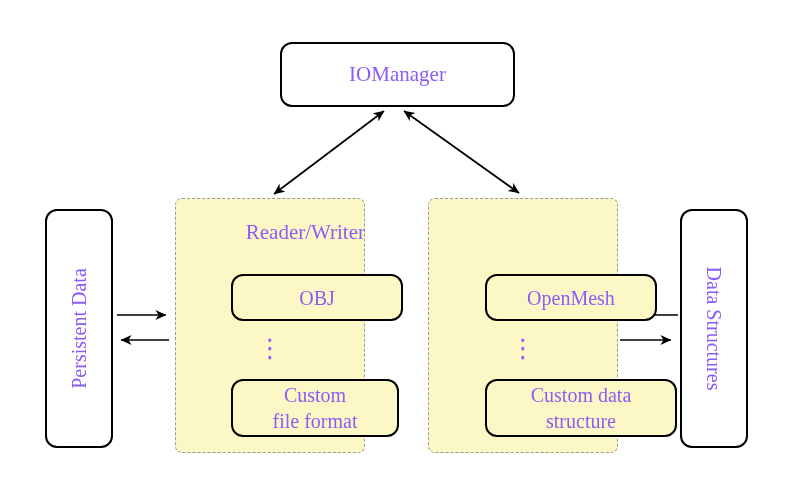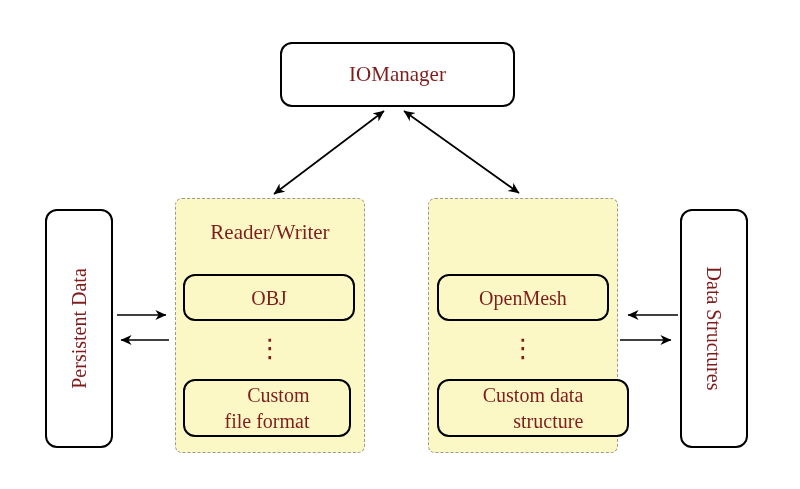--- a/index.html
+++ b/index.html
@@ -6,21 +6,21 @@
     margin: 0;
     padding: 0;
     background: #ffffff;
   }
   .canvas {
     position: relative;
     width: 800px;
     height: 489px;
     background: var(--background, #ffffff);
     font-family: "Liberation Serif", serif;
-    color: #7f1d1d;
+    color: #8b5cf6;
     overflow: hidden;
   }
   .abs { position: absolute; box-sizing: border-box; }
 
   
   .node-box {
     border: 2.5px solid #000000;
     border-radius: 12px;
     background: #ffffff;
     display: flex;
@@ -30,37 +30,38 @@
   }
 
   
   .panel {
     background: var(--panel-fill, #FBF8C5);
     border: 1.5px dashed var(--panel-border, #999999);
     border-radius: 7px;
   }
 
   .panel-title {
-    text-align: center;
+    text-align: right;
     font-size: 21px;
     line-height: 26px;
   }
 
   
   .item-box {
     border: 2.5px solid #000000;
     border-radius: 12px;
     background: var(--panel-fill, #FBF8C5);
     display: flex;
     align-items: center;
     justify-content: center;
-    text-align: right;
+    text-align: center;
     font-size: 20px;
     line-height: 26px;
     white-space: pre-line;
+    margin-left: 48px;
   }
 
   .dots {
     display: flex;
     align-items: center;
     justify-content: center;
     font-family: "DejaVu Sans", sans-serif;
     font-size: 26px;
     line-height: 1;
   }

